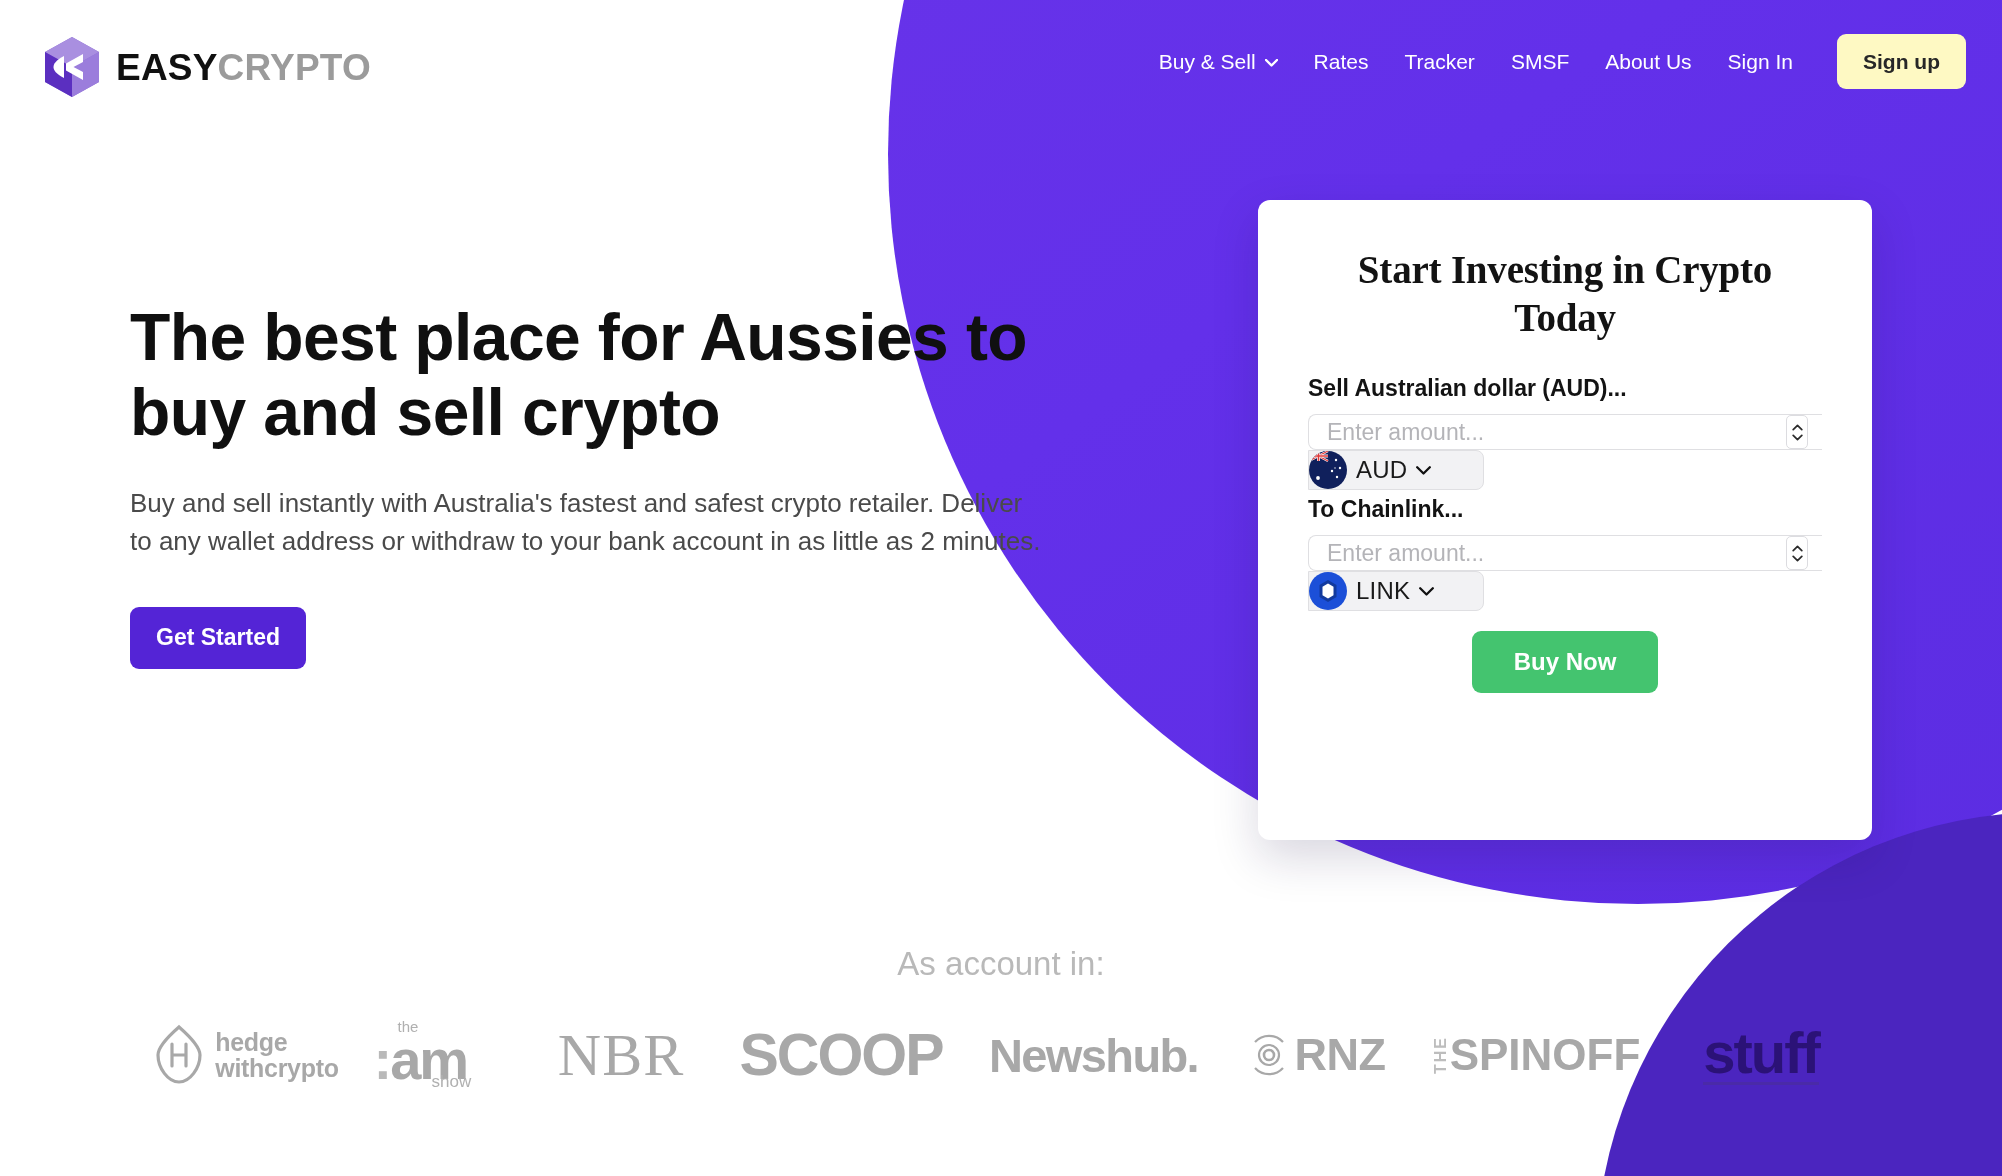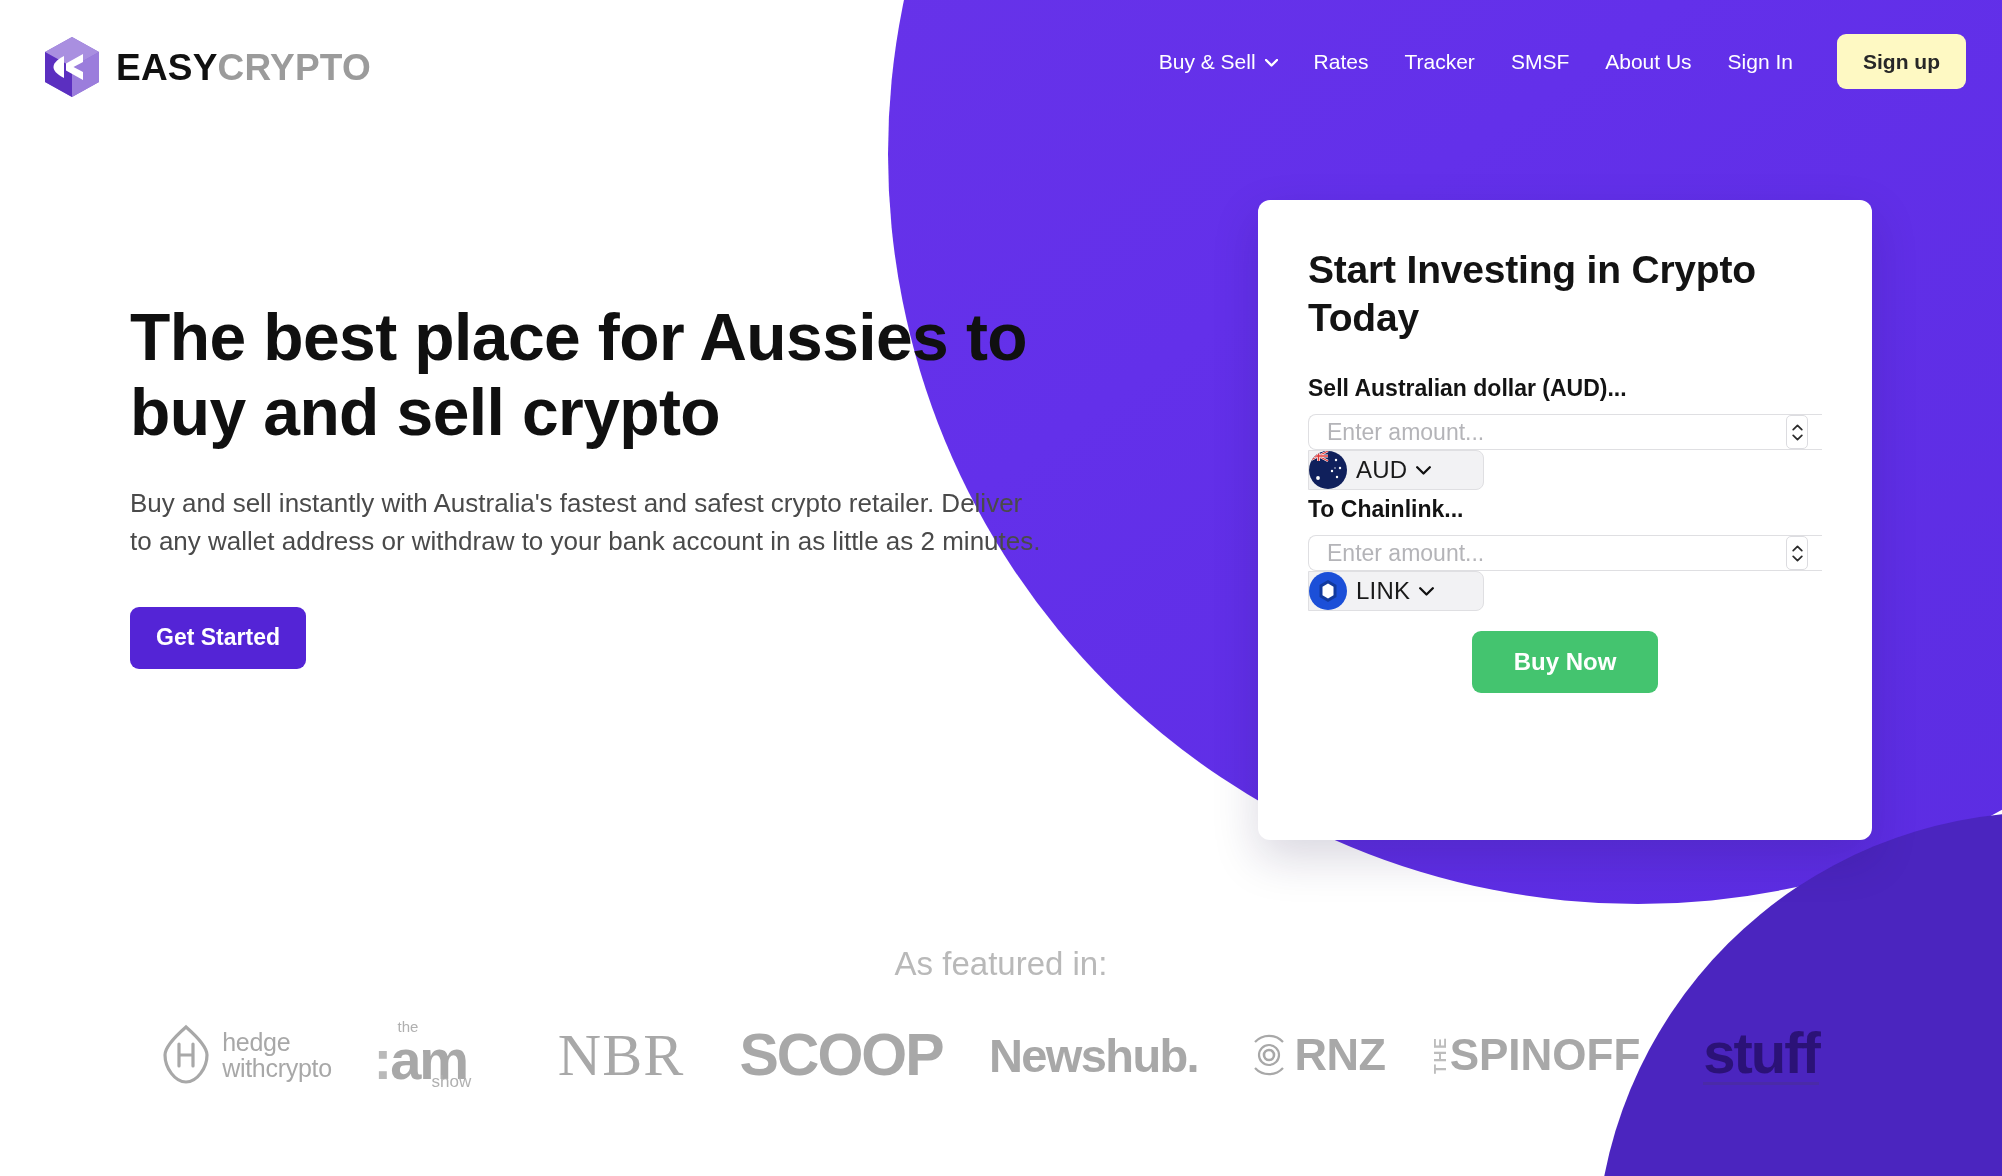--- a/index.html
+++ b/index.html
@@ -112,21 +112,21 @@
     width: 614px; height: 640px;
     background: #ffffff;
     border-radius: 12px;
     box-shadow: 0 18px 46px rgba(30,20,70,0.17);
     z-index: 30;
     padding: 46px 50px 0 50px;
   }
   .card h2 {
     font-size: 39px; line-height: 1.22;
     font-weight: 700; color: #131313;
-    text-align: left; letter-spacing: -0.2px;
+    text-align: center; letter-spacing: -0.2px; font-family: Liberation Serif, serif;
   }
   .field-label {
     margin-top: 34px; margin-bottom: 12px;
     font-size: 23px; font-weight: 700; color: #131313;
   }
   .field-row {
     display: flex; align-items: stretch;
     height: 48px;
     flex-direction: column;
   }
@@ -194,21 +194,21 @@
     height: 90px; flex: none;
   }
   .l-hedge { width: 210px; }
   .l-am    { width: 175px; }
   .l-nbr   { width: 190px; }
   .l-scoop { width: 250px; }
   .l-news  { width: 255px; }
   .l-rnz   { width: 190px; }
   .l-spin  { width: 250px; }
   .l-stuff { width: 200px; }
-  .hedge-txt { font-size: 25px; line-height: 1.05; color:#a8a8a8; font-weight:400; letter-spacing:-0.3px;}
+  .hedge-txt { font-size: 25px; line-height: 1.05; color:#a8a8a8; font-weight:700; letter-spacing:-0.3px;}
   .nbr-txt { font-family: "Liberation Serif", serif; font-size: 60px; color: #a8a8a8; letter-spacing: 1px; }
   .scoop-txt { font-size: 59px; font-weight: 700; color: #a8a8a8; letter-spacing: -2px; }
   .news-txt { font-size: 47px; font-weight: 700; color: #a8a8a8; letter-spacing: -1.6px; }
   .rnz-txt { font-size: 45px; font-weight: 700; color: #a8a8a8; letter-spacing: -0.5px;}
   .spin-the { font-size: 16px; font-weight: 700; color:#bdbdbd; writing-mode: vertical-rl; transform: rotate(180deg); letter-spacing: 2px; }
   .spin-txt { font-size: 44px; font-weight: 700; color: #a8a8a8; letter-spacing: 0px; }
   .stuff-txt {
     font-size: 58px; font-weight: 700; color: #2b1277;
     letter-spacing: -2px; border-bottom: 3px solid #4a2aa8;
     padding-bottom: 2px; line-height: 0.95;
@@ -355,21 +355,21 @@
             </svg>
         </span>
       </div>
     </div>
 
     <div class="buy-now-wrap">
       <button class="buy-now">Buy Now</button>
     </div>
   </div>
 
-  <div class="featured-title">As featured in:</div>
+  <div class="featured-title">As account in:</div>
 
   <div class="logos">
 
     <div class="logo-slot l-hedge">
       <svg width="52" height="62" viewBox="0 0 52 62" style="margin-right:10px">
         <path d="M26 3 C34 10 47 22 47 31 C47 44 37 58 26 58 C15 58 5 44 5 31 C5 22 18 10 26 3 Z" fill="none" stroke="#a8a8a8" stroke-width="3.2"></path>
         <path d="M19 20 V42 M33 20 V42 M19 31 H33" stroke="#a8a8a8" stroke-width="3.2" fill="none" stroke-linecap="round"></path>
       </svg>
       <div class="hedge-txt">
         <div>hedge</div>

